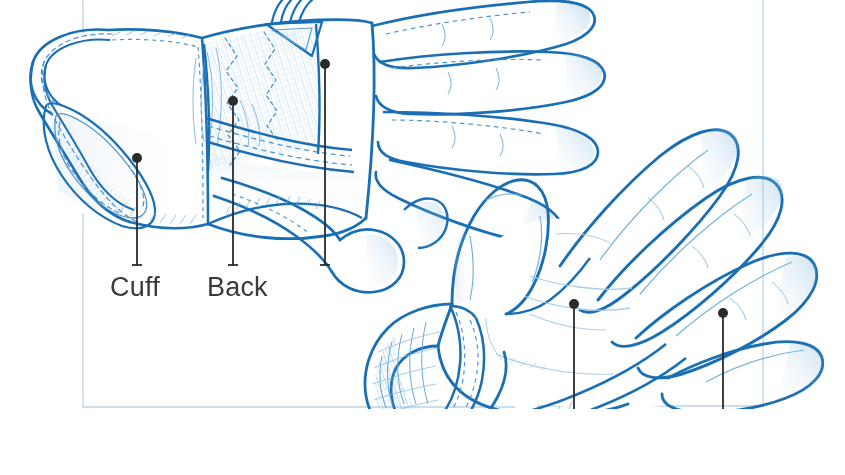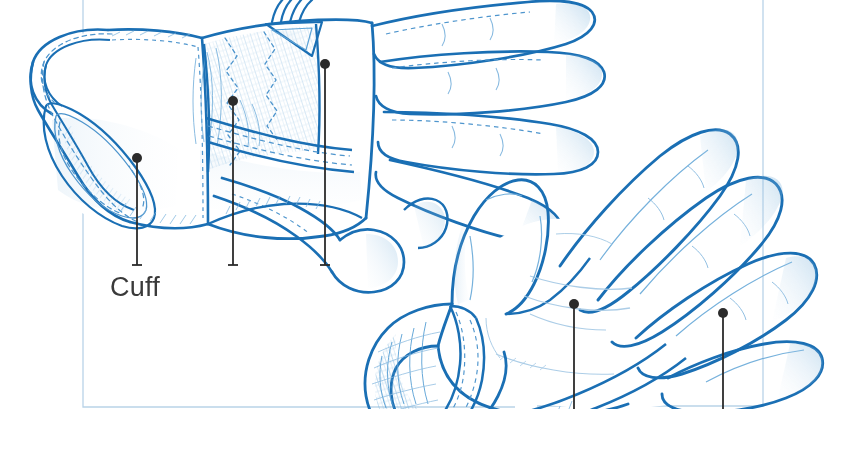--- a/index.html
+++ b/index.html
@@ -432,14 +432,15 @@
           <g>
             <line x1="723" y1="313" x2="723" y2="475" stroke="#2b2b2b" stroke-width="1.8"></line>
             <circle cx="723" cy="313" r="5" fill="#2b2b2b"></circle>
           </g>
         </g>
 
     </g>
   </svg>
 
   <div class="label" id="label-cuff">Cuff</div>
+  <div class="label" id="label-back">Back</div>
 
 </div>
 
 </body></html>

